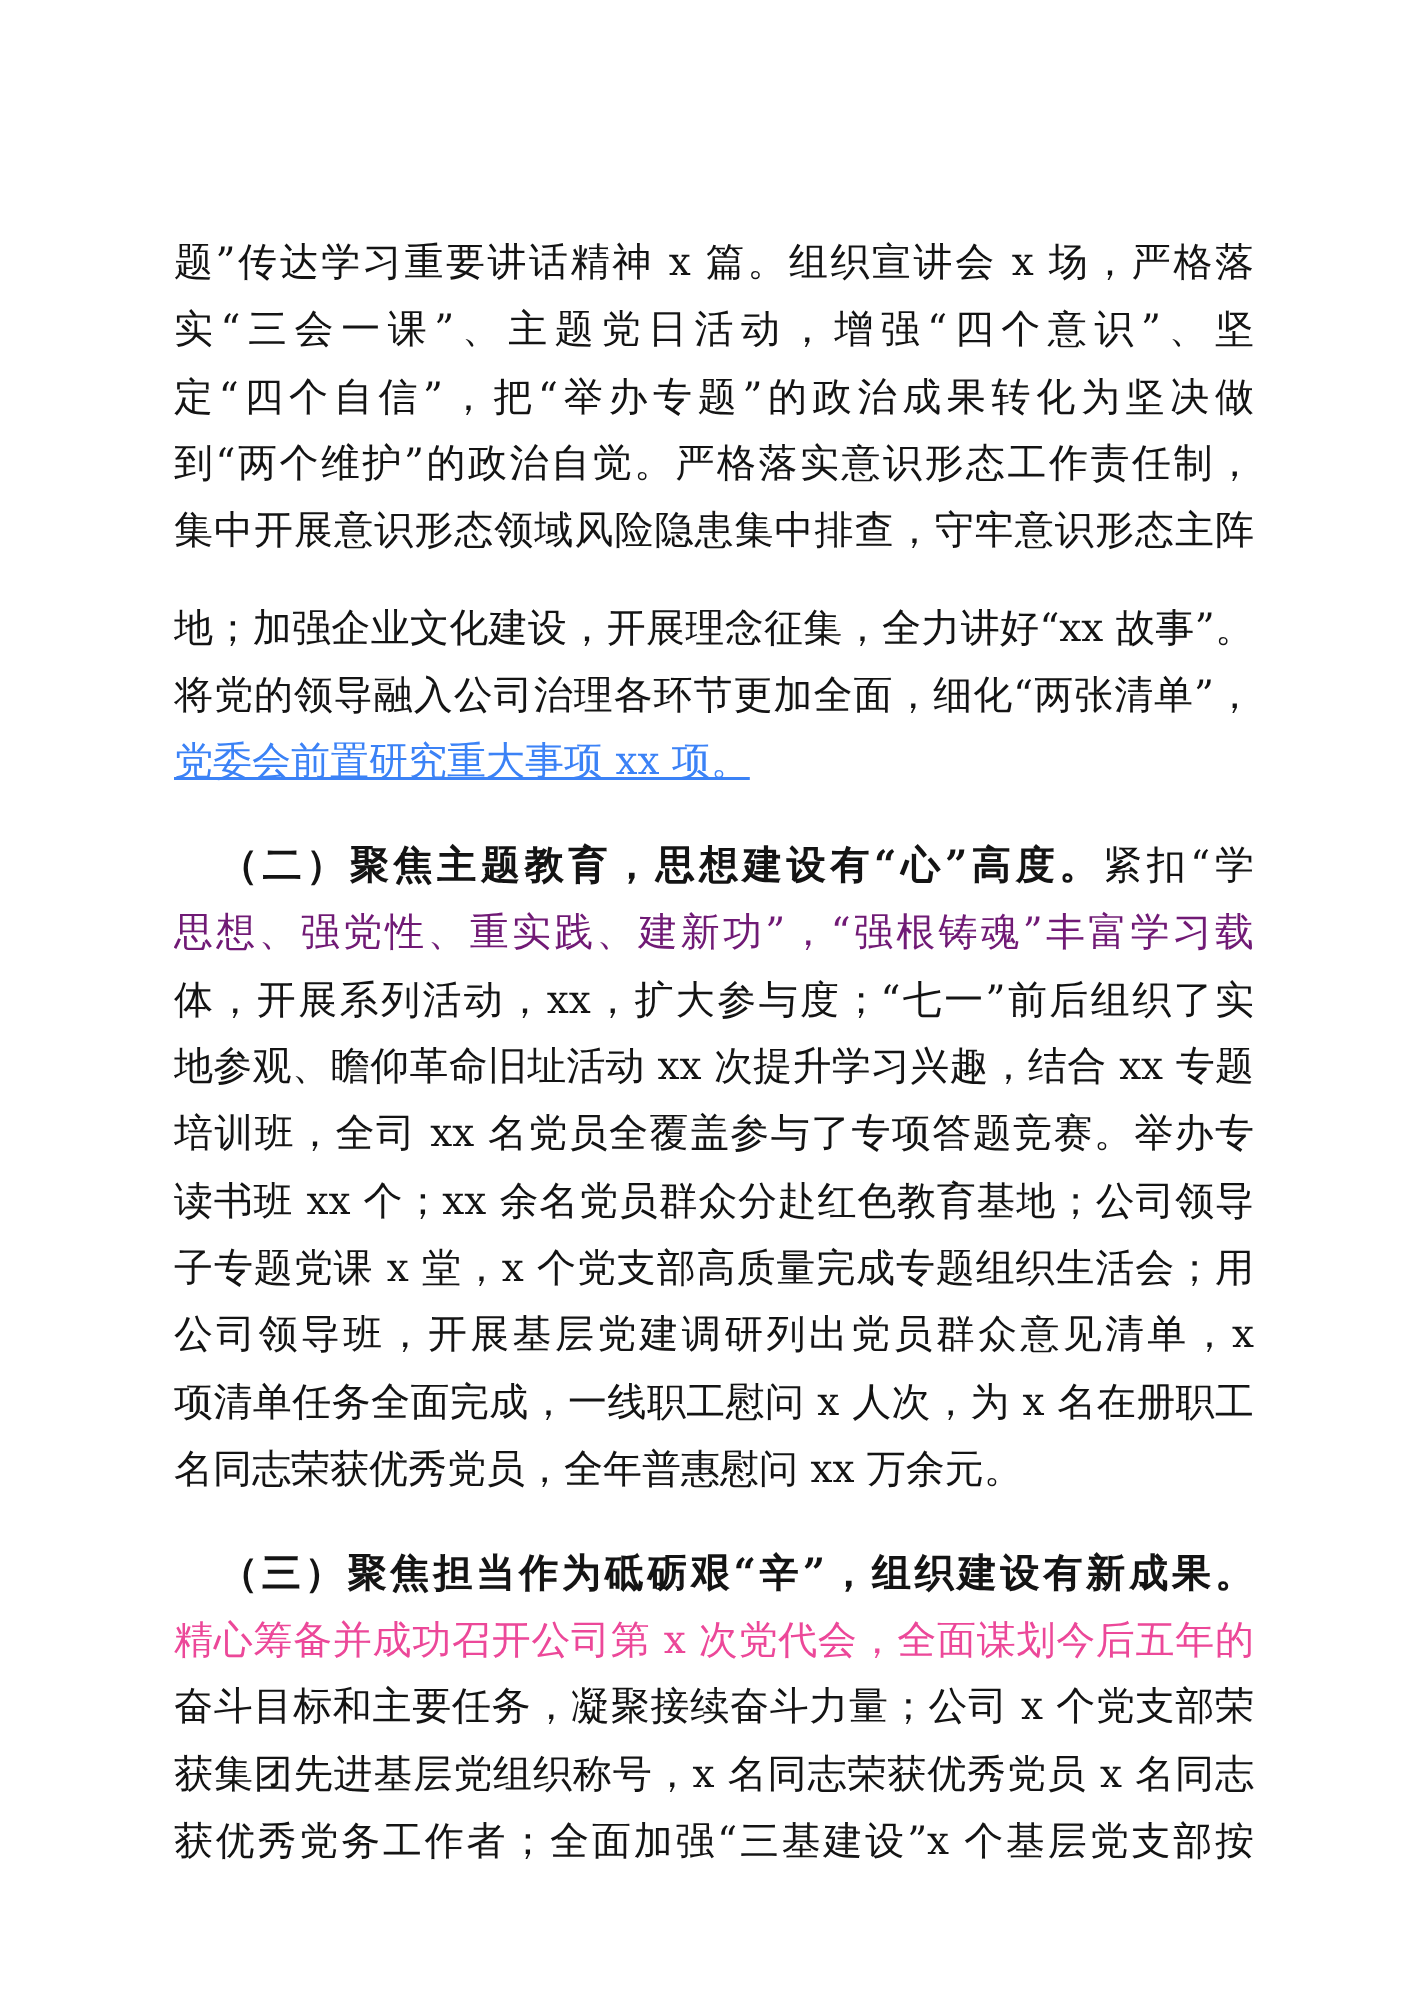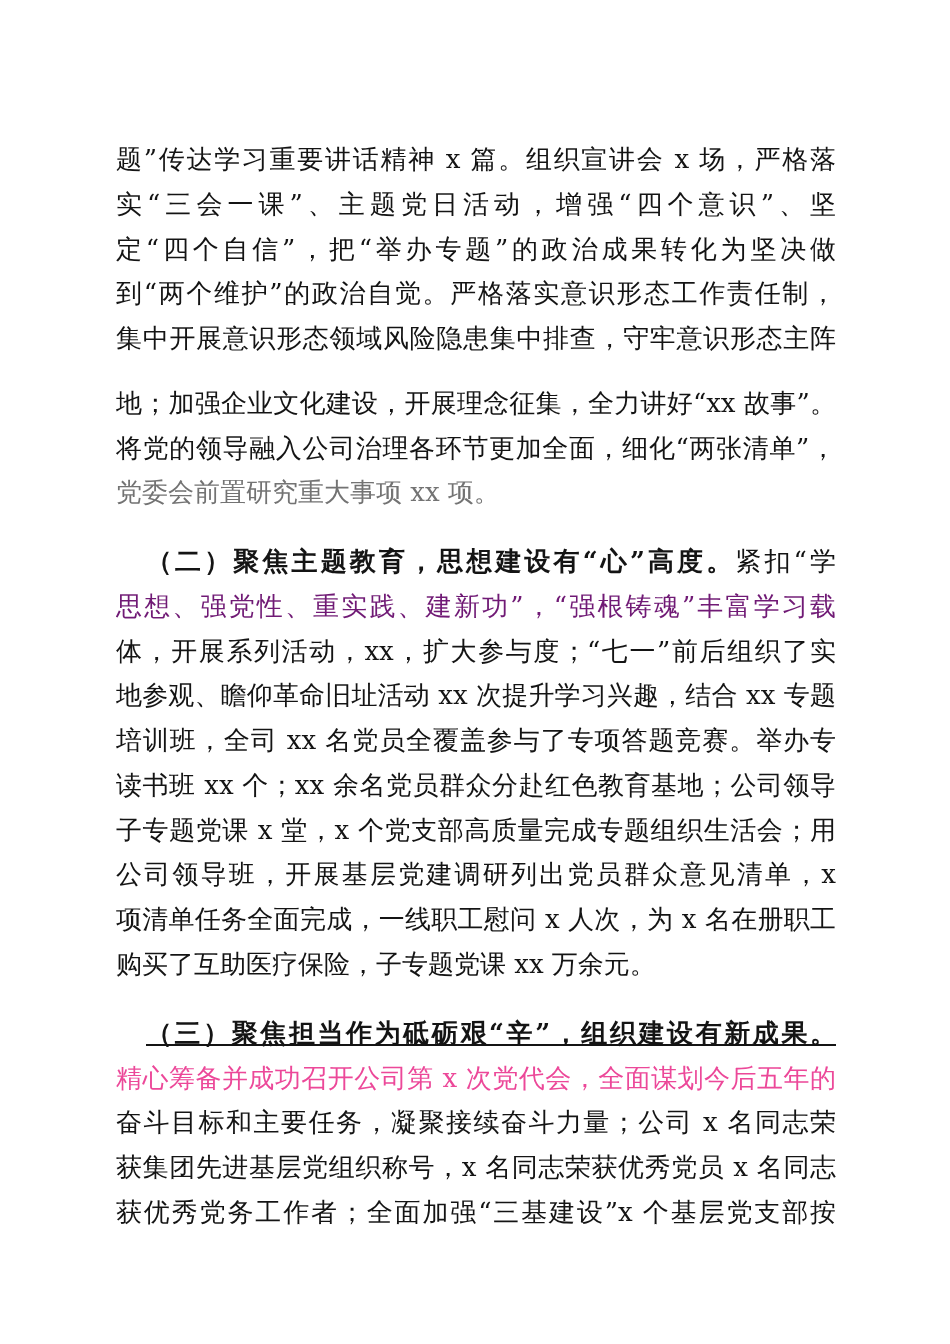--- a/index.html
+++ b/index.html
@@ -12,21 +12,21 @@
   .page {
     position: relative;
     width: 950px;
     height: 1344px;
     background: #ffffff;
     overflow: hidden;
   }
   .text-block {
     position: absolute;
     left: 116px;
-    top: 137px;
+    top: 153px;
     width: 720px;
   }
   .line {
     height: 44.78px;
     line-height: 44.78px;
     font-size: 26px;
     color: #141414;
     text-align: justify;
     text-align-last: justify;
     text-justify: inter-character;
@@ -53,30 +53,30 @@
 
 <div class="page" style="background: rgb(255, 255, 255);">
   <div class="text-block">
       <div class="line" style="color: rgb(20, 20, 20);"><span class="seg-body">题”传达学习重要讲话精神 x 篇。组织宣讲会 x 场，严格落</span></div>
       <div class="line" style="color: rgb(20, 20, 20);"><span class="seg-body">实“三会一课”、主题党日活动，增强“四个意识”、坚</span></div>
       <div class="line" style="color: rgb(20, 20, 20);"><span class="seg-body">定“四个自信”，把“举办专题”的政治成果转化为坚决做</span></div>
       <div class="line" style="color: rgb(20, 20, 20);"><span class="seg-body">到“两个维护”的政治自觉。严格落实意识形态工作责任制，</span></div>
       <div class="line" style="color: rgb(20, 20, 20);"><span class="seg-body">集中开展意识形态领域风险隐患集中排查，守牢意识形态主阵</span></div>
       <div class="line" style="color: rgb(20, 20, 20); margin-top: 20px;"><span class="seg-body">地；加强企业文化建设，开展理念征集，全力讲好“xx 故事”。</span></div>
       <div class="line" style="color: rgb(20, 20, 20);"><span class="seg-body">将党的领导融入公司治理各环节更加全面，细化“两张清单”，</span></div>
-      <div class="line para-end" style="color: #737373;"><span class="seg-body">党委会前置研究重大事项 xx 项。</span></div>
+      <div class="line para-end" style="color: #3b82f6; text-decoration: underline;"><span class="seg-body">党委会前置研究重大事项 xx 项。</span></div>
       <div class="line indent" style="color: rgb(20, 20, 20);"><span class="seg-heading">（二）聚焦主题教育，思想建设有“心”高度。</span><span class="seg-body">紧扣“学</span></div>
       <div class="line" style="color: #701a75;"><span class="seg-body">思想、强党性、重实践、建新功”，“强根铸魂”丰富学习载</span></div>
       <div class="line" style="color: rgb(20, 20, 20);"><span class="seg-body">体，开展系列活动，xx，扩大参与度；“七一”前后组织了实</span></div>
       <div class="line" style="color: rgb(20, 20, 20);"><span class="seg-body">地参观、瞻仰革命旧址活动 xx 次提升学习兴趣，结合 xx 专题</span></div>
       <div class="line" style="color: rgb(20, 20, 20);"><span class="seg-body">培训班，全司 xx 名党员全覆盖参与了专项答题竞赛。举办专题</span></div>
       <div class="line" style="color: rgb(20, 20, 20);"><span class="seg-body">读书班 xx 个；xx 余名党员群众分赴红色教育基地；公司领导班</span></div>
       <div class="line" style="color: rgb(20, 20, 20);"><span class="seg-body">子专题党课 x 堂，x 个党支部高质量完成专题组织生活会；用心</span></div>
       <div class="line" style="color: rgb(20, 20, 20);"><span class="seg-body">公司领导班，开展基层党建调研列出党员群众意见清单，x</span></div>
       <div class="line" style="color: rgb(20, 20, 20);"><span class="seg-body">项清单任务全面完成，一线职工慰问 x 人次，为 x 名在册职工</span></div>
-      <div class="line para-end" style="color: rgb(20, 20, 20);"><span class="seg-body">购买了互助医疗保险，子专题党课 xx 万余元。</span></div>
-      <div class="line indent" style="color: rgb(20, 20, 20); text-decoration: underline;"><span class="seg-heading">（三）聚焦担当作为砥砺艰“辛”，组织建设有新成果。</span></div>
+      <div class="line para-end" style="color: rgb(20, 20, 20);"><span class="seg-body">名同志荣获优秀党员，全年普惠慰问 xx 万余元。</span></div>
+      <div class="line indent" style="color: rgb(20, 20, 20);"><span class="seg-heading">（三）聚焦担当作为砥砺艰“辛”，组织建设有新成果。</span></div>
       <div class="line" style="color: #ec4899;"><span class="seg-body">精心筹备并成功召开公司第 x 次党代会，全面谋划今后五年的</span></div>
-      <div class="line" style="color: rgb(20, 20, 20);"><span class="seg-body">奋斗目标和主要任务，凝聚接续奋斗力量；公司 x 名同志荣</span></div>
+      <div class="line" style="color: rgb(20, 20, 20);"><span class="seg-body">奋斗目标和主要任务，凝聚接续奋斗力量；公司 x 个党支部荣</span></div>
       <div class="line" style="color: rgb(20, 20, 20);"><span class="seg-body">获集团先进基层党组织称号，x 名同志荣获优秀党员 x 名同志荣</span></div>
       <div class="line" style="color: rgb(20, 20, 20);"><span class="seg-body">获优秀党务工作者；全面加强“三基建设”x 个基层党支部按</span></div>
     </div>
 </div>
 
 </body></html>

